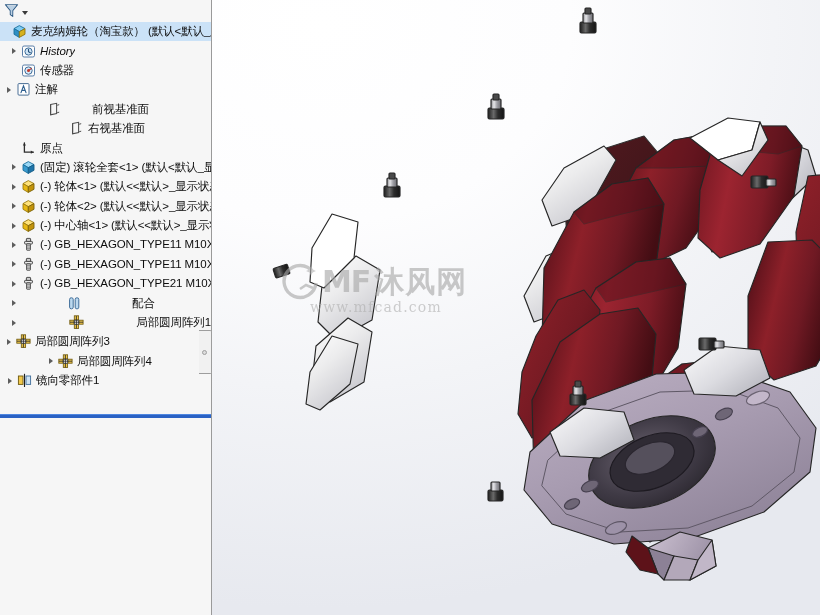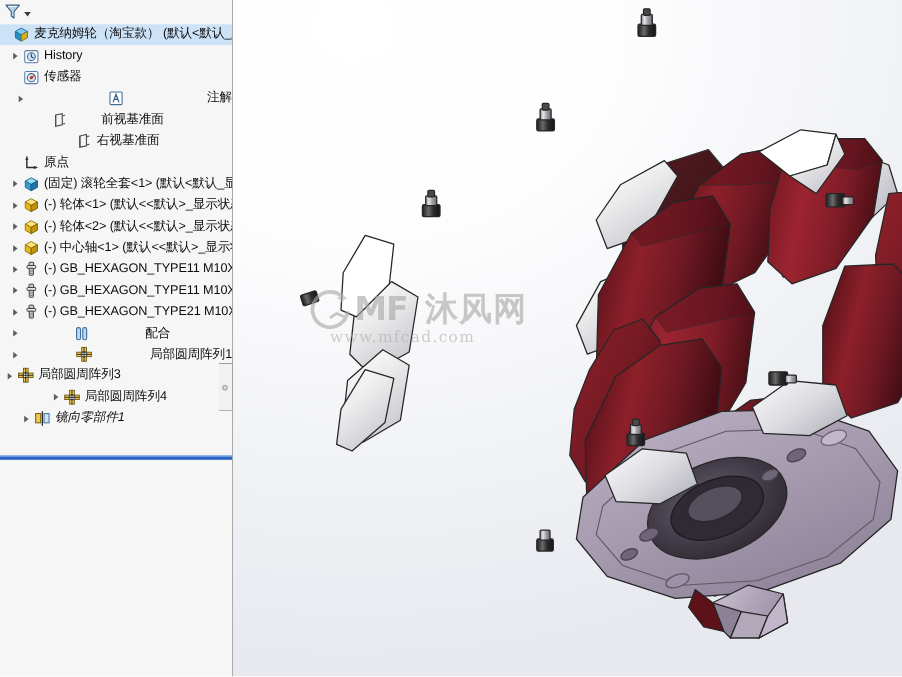--- a/index.html
+++ b/index.html
@@ -136,27 +136,27 @@
   }
   #wm-row{display:flex;align-items:center;height:40px;}
   #wm-mf{
     font-family:"DejaVu Sans",sans-serif;
     font-weight:bold;font-size:30px;color:#a8a8a8;
     letter-spacing:-1px;line-height:1;margin-left:2px;
   }
   #wm-cn{
     font-family:"DejaVu Sans",sans-serif;
     font-weight:bold;font-size:30px;color:#a8a8a8;
-    letter-spacing:1px;line-height:1;margin-left:16px;
+    letter-spacing:1px;line-height:1;margin-left:4px;
   }
   #wm-url{
     font-family:"DejaVu Serif",serif;
     font-size:14px;color:#b0b0b0;
     letter-spacing:1.2px;
-    margin-top:-3px;margin-left:20px;
+    margin-top:-3px;margin-left:30px;
   }
   .wm-swoosh{width:40px;height:38px;display:block;}
 </style>
 </head>
 <body>
 
 <div id="app">
 
   <div id="panel">
 
@@ -173,40 +173,40 @@
     <div id="tree">
         <div class="row selected" style="padding-left: 0px;">
           <span class="arrow"></span>
           <span class="ico"><svg width="17" height="17" viewBox="0 0 17 17">
               <path d="M3 5.6 L8.3 2.6 L14 5.6 L8.3 8.7 Z" fill="#7ecbf2" stroke="#1c6f9c" stroke-width=".9"></path>
               <path d="M3 5.6 L8.3 8.7 L8.3 14.4 L3 11.3 Z" fill="#2e8fc4" stroke="#1c6f9c" stroke-width=".9"></path>
               <path d="M14 5.6 L8.3 8.7 L8.3 14.4 L14 11.3 Z" fill="#d6b21e" stroke="#8e7310" stroke-width=".9"></path>
             </svg></span>
           <span class="lbl">麦克纳姆轮（淘宝款）  (默认&lt;默认_显示</span>
         </div>
-        <div class="row" style="padding-left: 9px;">
+        <div class="row" style="padding-left: 9px; font-style: italic;">
           <span class="arrow has"></span>
           <span class="ico"><svg width="17" height="17" viewBox="0 0 17 17">
               <rect x="2.5" y="3" width="12" height="11" rx="1.6" fill="#fdfdfd" stroke="#5b7fa8" stroke-width="1"></rect>
               <circle cx="8.5" cy="8.5" r="3.6" fill="#cfe4f5" stroke="#3f6d99" stroke-width="1"></circle>
               <path d="M8.5 6.2 V8.6 L10.3 9.7" stroke="#24507a" stroke-width="1.1" fill="none" stroke-linecap="round"></path>
             </svg></span>
           <span class="lbl">History</span>
         </div>
         <div class="row" style="padding-left: 9px;">
           <span class="arrow"></span>
           <span class="ico"><svg width="17" height="17" viewBox="0 0 17 17">
               <rect x="2.5" y="3" width="12" height="11" rx="1.6" fill="#fdfdfd" stroke="#5b7fa8" stroke-width="1"></rect>
               <circle cx="8.5" cy="8.6" r="3.7" fill="#d7e8f7" stroke="#3f6d99" stroke-width="1"></circle>
               <circle cx="8.5" cy="8.6" r="1.5" fill="#c0392b"></circle>
               <path d="M8.5 8.6 L11.6 6.3" stroke="#c0392b" stroke-width="1.1"></path>
             </svg></span>
           <span class="lbl">传感器</span>
         </div>
-        <div class="row" style="padding-left: 14px; justify-content: space-between;">
+        <div class="row" style="padding-left: 4px;">
           <span class="arrow has"></span>
           <span class="ico"><svg width="17" height="17" viewBox="0 0 17 17">
               <rect x="3" y="2.6" width="11" height="11.5" rx="1" fill="#ffffff" stroke="#4a6f96" stroke-width="1"></rect>
               <path d="M6 11.6 L8.5 4.8 L11 11.6 M6.9 9.4 H10.1" stroke="#2e5f8f" stroke-width="1.15" fill="none" stroke-linecap="round"></path>
             </svg></span>
           <span class="lbl">注解</span>
         </div>
         <div class="row" style="padding-left: 9px; gap: 26px;">
           <span class="arrow"></span>
           <span class="ico"><svg width="17" height="17" viewBox="0 0 17 17">
@@ -337,21 +337,21 @@
           <span class="ico"><svg width="17" height="17" viewBox="0 0 17 17">
               <rect x="6.3" y="1.8" width="4.3" height="4" fill="#f2c94c" stroke="#6e5a10" stroke-width=".85"></rect>
               <rect x="6.3" y="10.4" width="4.3" height="4" fill="#f2c94c" stroke="#6e5a10" stroke-width=".85"></rect>
               <rect x="1.8" y="6.2" width="4.1" height="4" fill="#f2c94c" stroke="#6e5a10" stroke-width=".85"></rect>
               <rect x="11" y="6.2" width="4.1" height="4" fill="#f2c94c" stroke="#6e5a10" stroke-width=".85"></rect>
               <rect x="6.4" y="6.3" width="4" height="3.9" fill="#ffffff" stroke="#4a4a4a" stroke-width=".85"></rect>
               <path d="M8.4 2 V14.4 M2 8.2 H15" stroke="#2b2b2b" stroke-width=".85"></path>
             </svg></span>
           <span class="lbl">局部圆周阵列4</span>
         </div>
-        <div class="row" style="padding-left: 19px; font-style: italic;">
+        <div class="row" style="padding-left: 5px;">
           <span class="arrow has"></span>
           <span class="ico"><svg width="17" height="17" viewBox="0 0 17 17">
               <rect x="2.4" y="4" width="4.6" height="8.4" fill="#f2c94c" stroke="#6e5a10" stroke-width=".9"></rect>
               <rect x="10" y="4" width="4.6" height="8.4" fill="#cfe4f5" stroke="#3f6d99" stroke-width=".9"></rect>
               <path d="M8.5 1.8 V15" stroke="#1e1e1e" stroke-width="1.1"></path>
             </svg></span>
           <span class="lbl">镜向零部件1</span>
         </div>
         <div id="rollback" style="top: 393px; background: rgb(42, 98, 196);"></div>
       </div>

